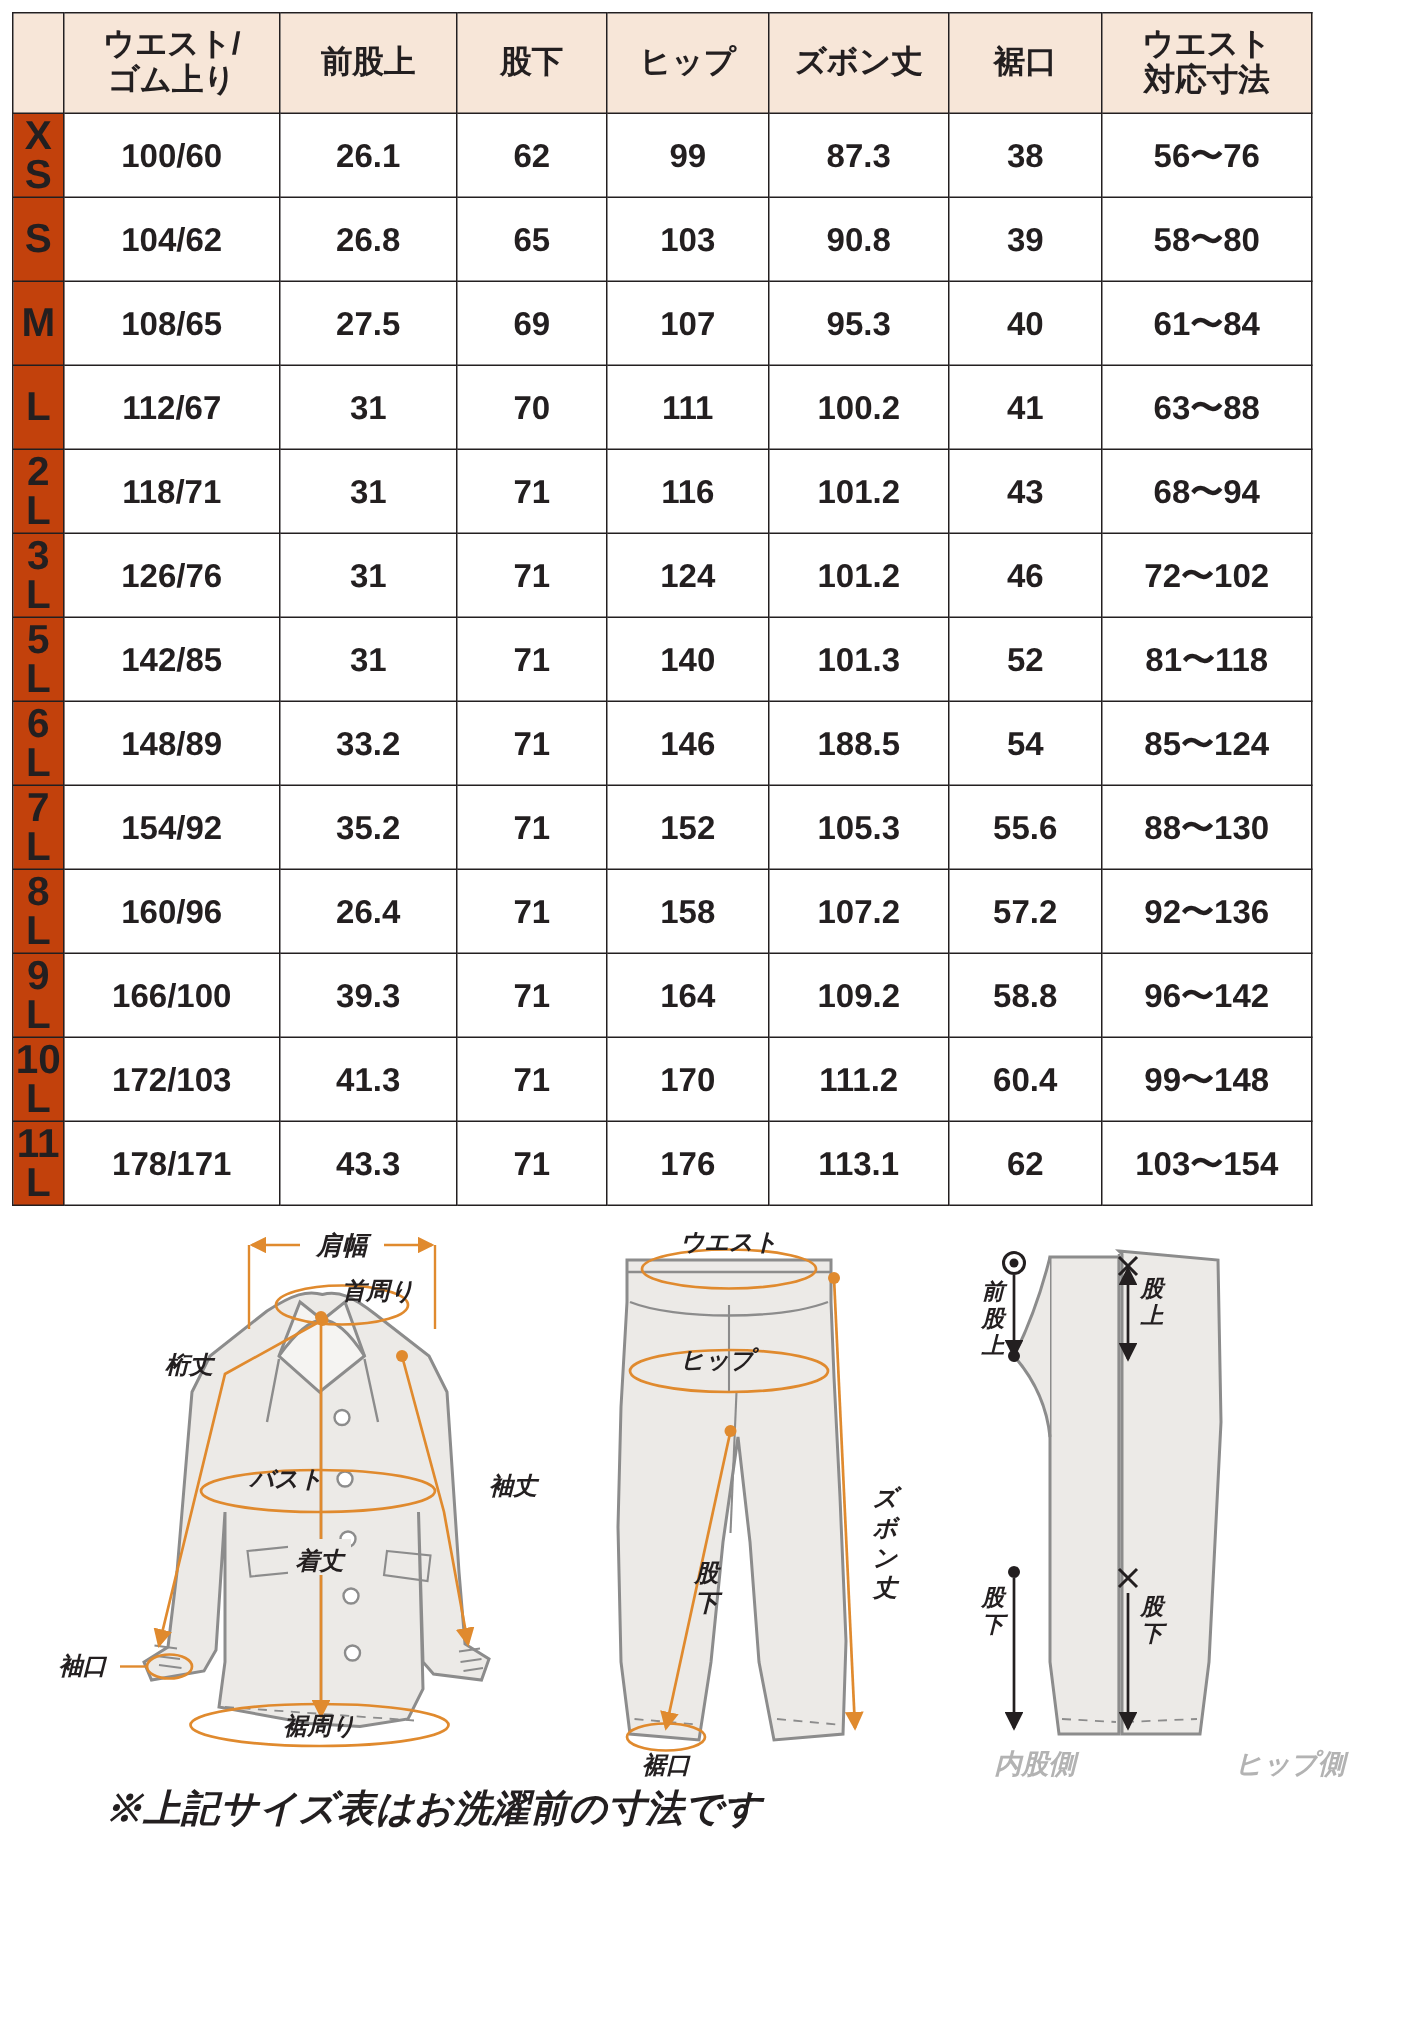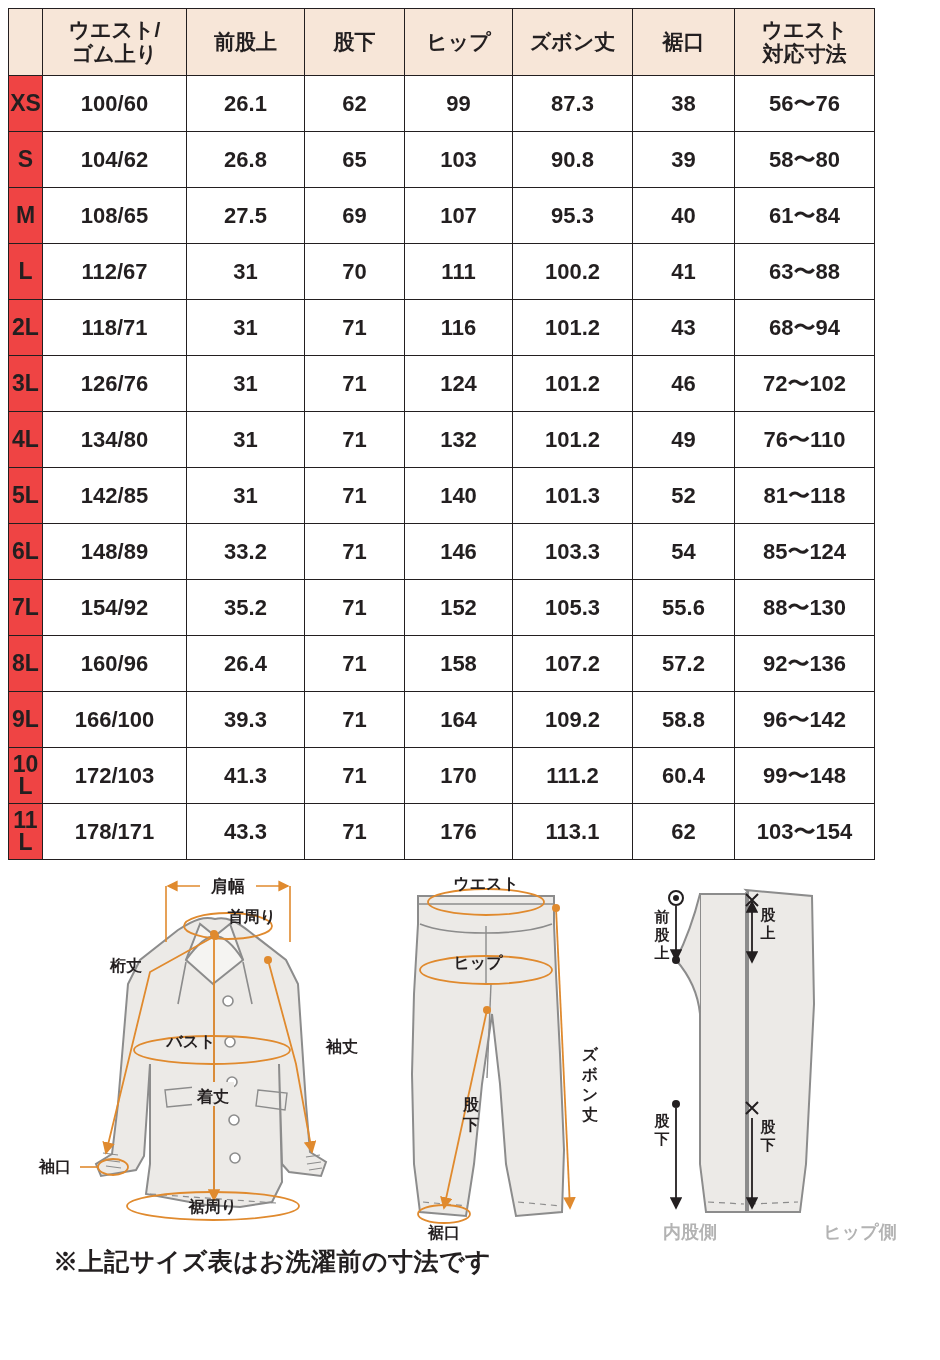--- a/index.html
+++ b/index.html
@@ -44,22 +44,22 @@
     line-height: 1.15;
   }
   table.size-table thead th.corner {
     width: 34px;
     background: #f7e6d8;
   }
   table.size-table tbody td {
     height: 55px;
   }
   table.size-table tbody td.sizecell {
-    background: #ef4444;
-    font-size: 23px;
+    background: #c2410c;
+    font-size: 27px;
     width: 34px;
     line-height: 0.95;
     font-weight: bold;
     padding: 0 1px;
     word-break: break-all;
   }
   table.size-table tbody td.val {
     background: #ffffff;
     font-size: 22px;
   }
@@ -73,26 +73,27 @@
   col.c-taiou  { width: 140px; }
 
   .th-line { display: block; }
 
   
   .illus {
     position: relative;
     width: 788px;
     height: 420px;
     margin-top: 4px;
+    font-style: italic;
   }
   .illus svg { display: block; }
 
   .note {
     position: absolute;
-    left: 53px;
+    left: 70px;
     bottom: 6px;
     font-size: 25px;
     font-weight: bold;
     color: #231f20;
     letter-spacing: 0.5px;
   }
 </style>
 </head>
 <body>
 
@@ -192,46 +193,36 @@
         <td class="sizecell">3L</td>
         <td class="val">126/76</td>
         <td class="val">31</td>
         <td class="val">71</td>
         <td class="val">124</td>
         <td class="val">101.2</td>
         <td class="val">46</td>
         <td class="val">72〜102</td>
       </tr>
       <tr>
-        <td class="sizecell">4L</td>
-        <td class="val">134/80</td>
-        <td class="val">31</td>
-        <td class="val">71</td>
-        <td class="val">132</td>
-        <td class="val">101.2</td>
-        <td class="val">49</td>
-        <td class="val">76〜110</td>
-      </tr>
-      <tr>
         <td class="sizecell">5L</td>
         <td class="val">142/85</td>
         <td class="val">31</td>
         <td class="val">71</td>
         <td class="val">140</td>
         <td class="val">101.3</td>
         <td class="val">52</td>
         <td class="val">81〜118</td>
       </tr>
       <tr>
         <td class="sizecell">6L</td>
         <td class="val">148/89</td>
         <td class="val">33.2</td>
         <td class="val">71</td>
         <td class="val">146</td>
-        <td class="val">103.3</td>
+        <td class="val">188.5</td>
         <td class="val">54</td>
         <td class="val">85〜124</td>
       </tr>
       <tr>
         <td class="sizecell">7L</td>
         <td class="val">154/92</td>
         <td class="val">35.2</td>
         <td class="val">71</td>
         <td class="val">152</td>
         <td class="val">105.3</td>

